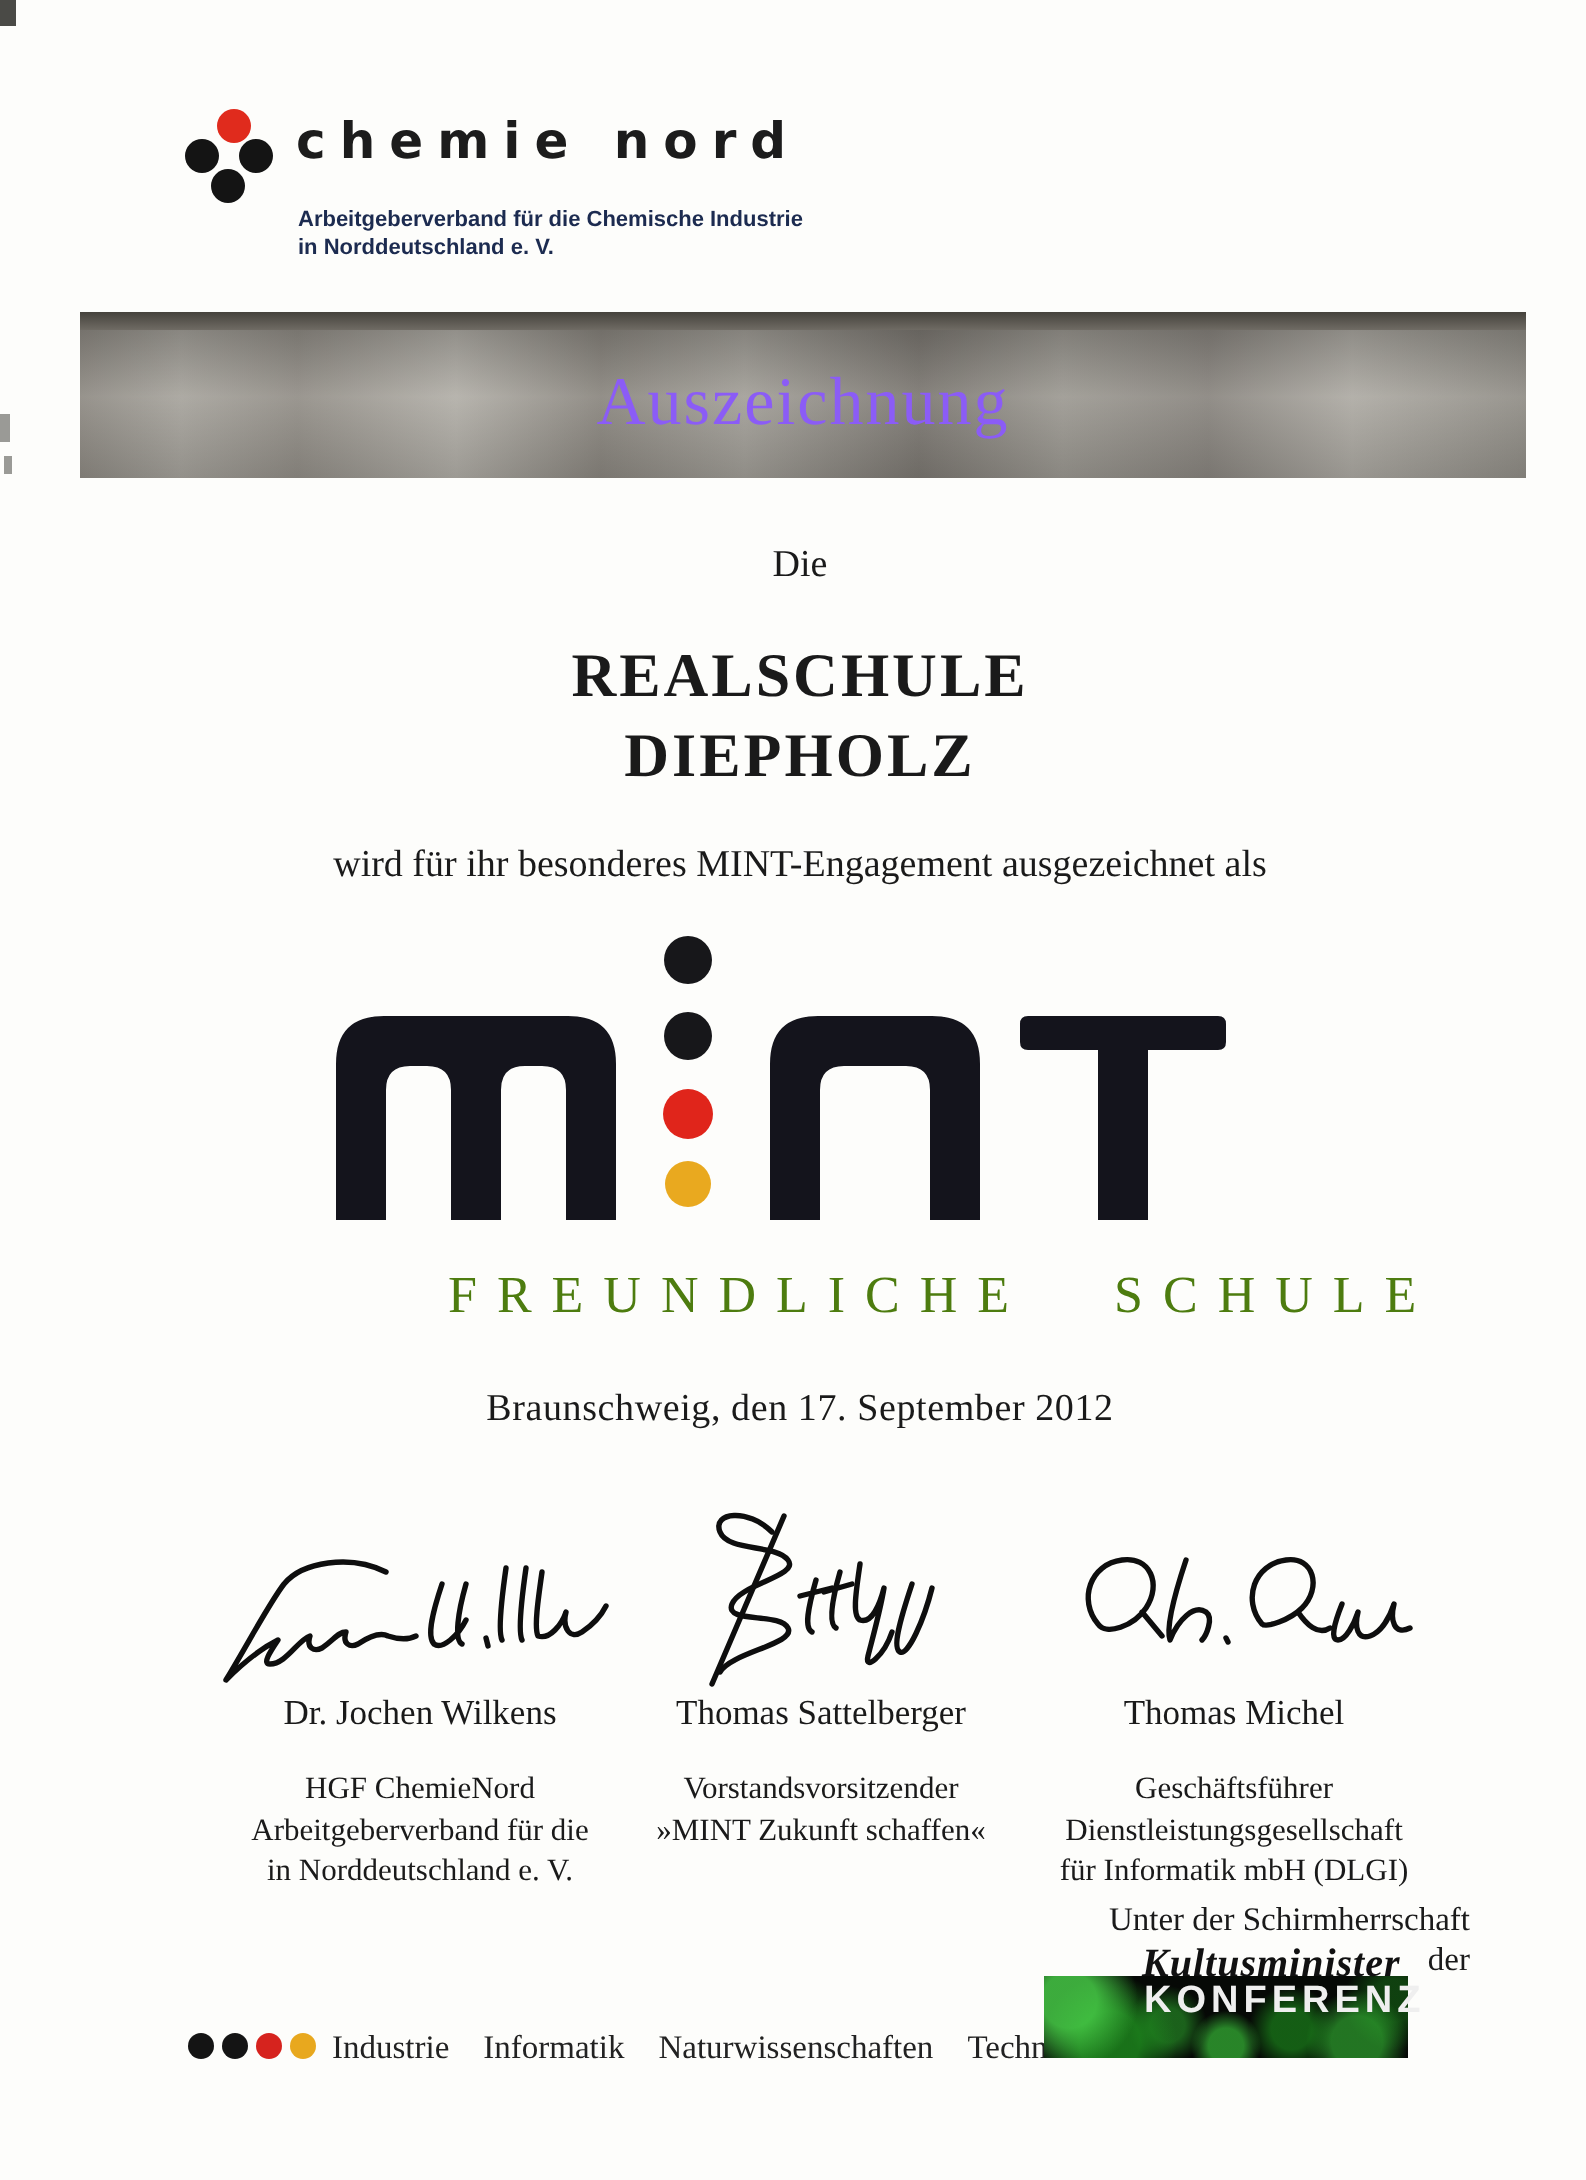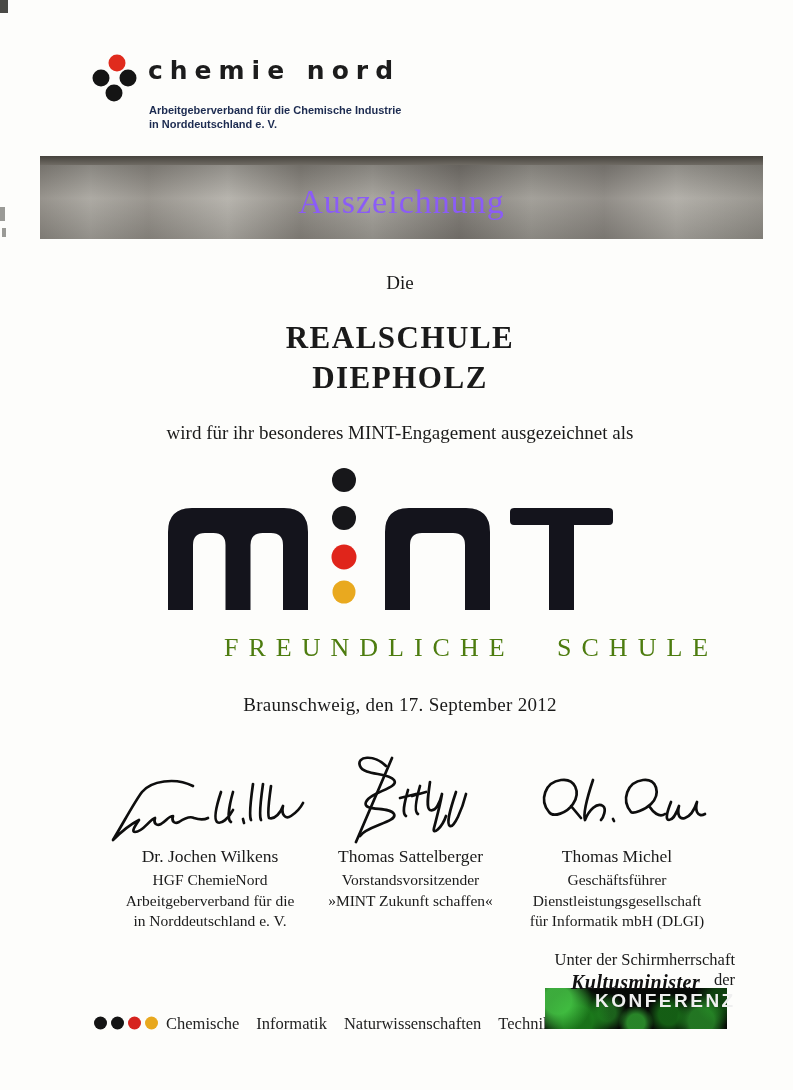--- a/index.html
+++ b/index.html
@@ -63,31 +63,31 @@
   .mint-svg{left:168px;top:466px;}
   .mint-sub{
     left:224px;top:633px;white-space:nowrap;
     font-family:Liberation Serif, serif;
     font-size:26px;letter-spacing:10px;word-spacing:26px;color:#4d7c0f;
   }
 
   
   .sig path{fill:none;stroke:#0e0e0e;stroke-width:2.7;stroke-linecap:round;stroke-linejoin:round;}
   .sign-col{text-align:center;}
-  .sign-name{font-size:17.5px;margin-bottom:3px;}
+  .sign-name{font-size:17.5px;margin-bottom:18px;}
   .sign-line{font-size:15.5px;line-height:20.5px;}
 
   
   .patronage-text{left:540px;top:950px;width:195px;text-align:right;font-size:16.5px;}
   .kmk-word{
     left:553px;top:971px;z-index:3;font-size:20px;font-style:italic;font-weight:600;
     letter-spacing:.5px;color:#111;margin-left:18px;
   }
   .kmk-box{
-    left:545px;top:988px;width:182px;height:41px;z-index:2;
+    left:522px;top:988px;width:182px;height:41px;z-index:2;
     background-color:#060906;
     background-image:
       radial-gradient(circle at 7% 30%, rgba(70,200,70,.85) 0 8%, transparent 20%),
       radial-gradient(circle at 18% 80%, rgba(30,140,30,.8) 0 10%, transparent 22%),
       radial-gradient(circle at 34% 60%, rgba(45,170,45,.55) 0 7%, transparent 16%),
       radial-gradient(circle at 50% 85%, rgba(55,185,55,.7) 0 9%, transparent 18%),
       radial-gradient(circle at 68% 65%, rgba(30,150,30,.6) 0 8%, transparent 17%),
       radial-gradient(circle at 86% 80%, rgba(50,175,50,.65) 0 8%, transparent 16%),
       radial-gradient(circle at 96% 30%, rgba(25,120,25,.5) 0 6%, transparent 14%);
   }
@@ -200,19 +200,19 @@
     <div class="kmk-konferenz">KONFERENZ</div>
   </div>
 
   <svg class="abs" style="left:94px;top:1016px;" width="66" height="14" viewBox="0 0 66 14">
     <circle cx="6.5" cy="7" r="6.5" fill="#141414"></circle>
     <circle cx="23.5" cy="7" r="6.5" fill="#141414"></circle>
     <circle cx="40.5" cy="7" r="6.5" fill="#d6231e"></circle>
     <circle cx="57.5" cy="7" r="6.5" fill="#e8a81e"></circle>
   </svg>
   <div class="abs subjects">
-    <span>Chemische</span>
+    <span>Industrie</span>
     <span>Informatik</span>
     <span>Naturwissenschaften</span>
     <span>Technik</span>
   </div>
 
 </div>
 
 </body></html>

